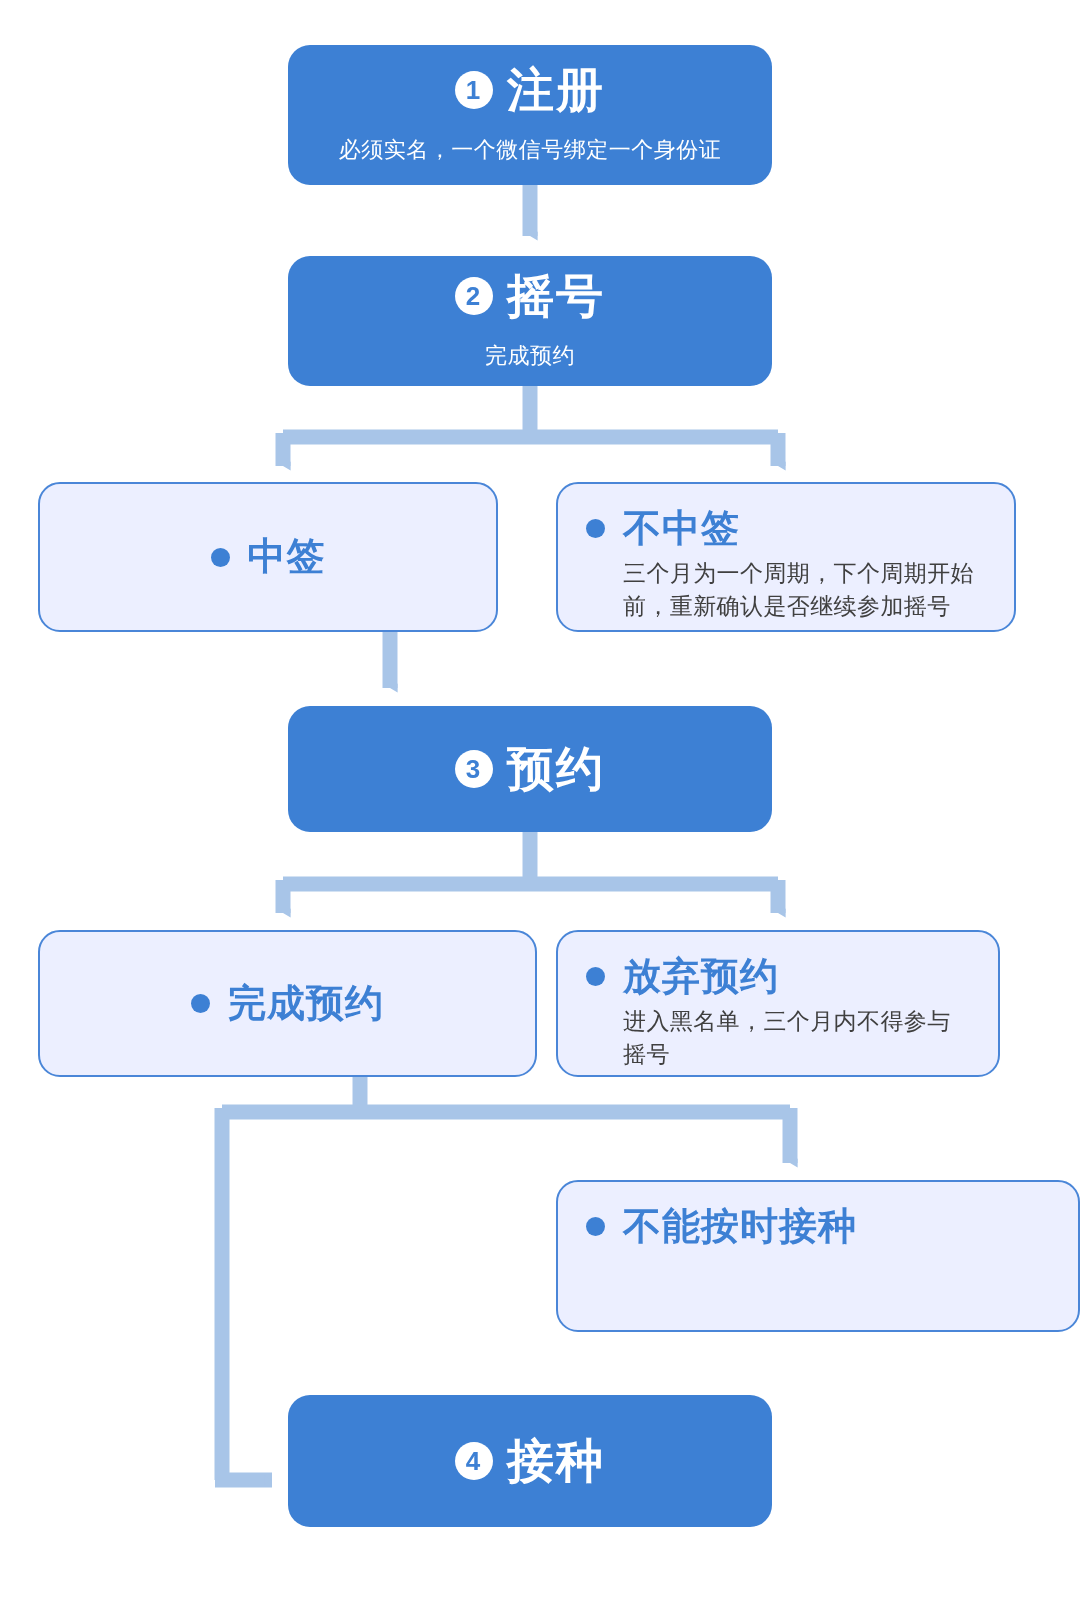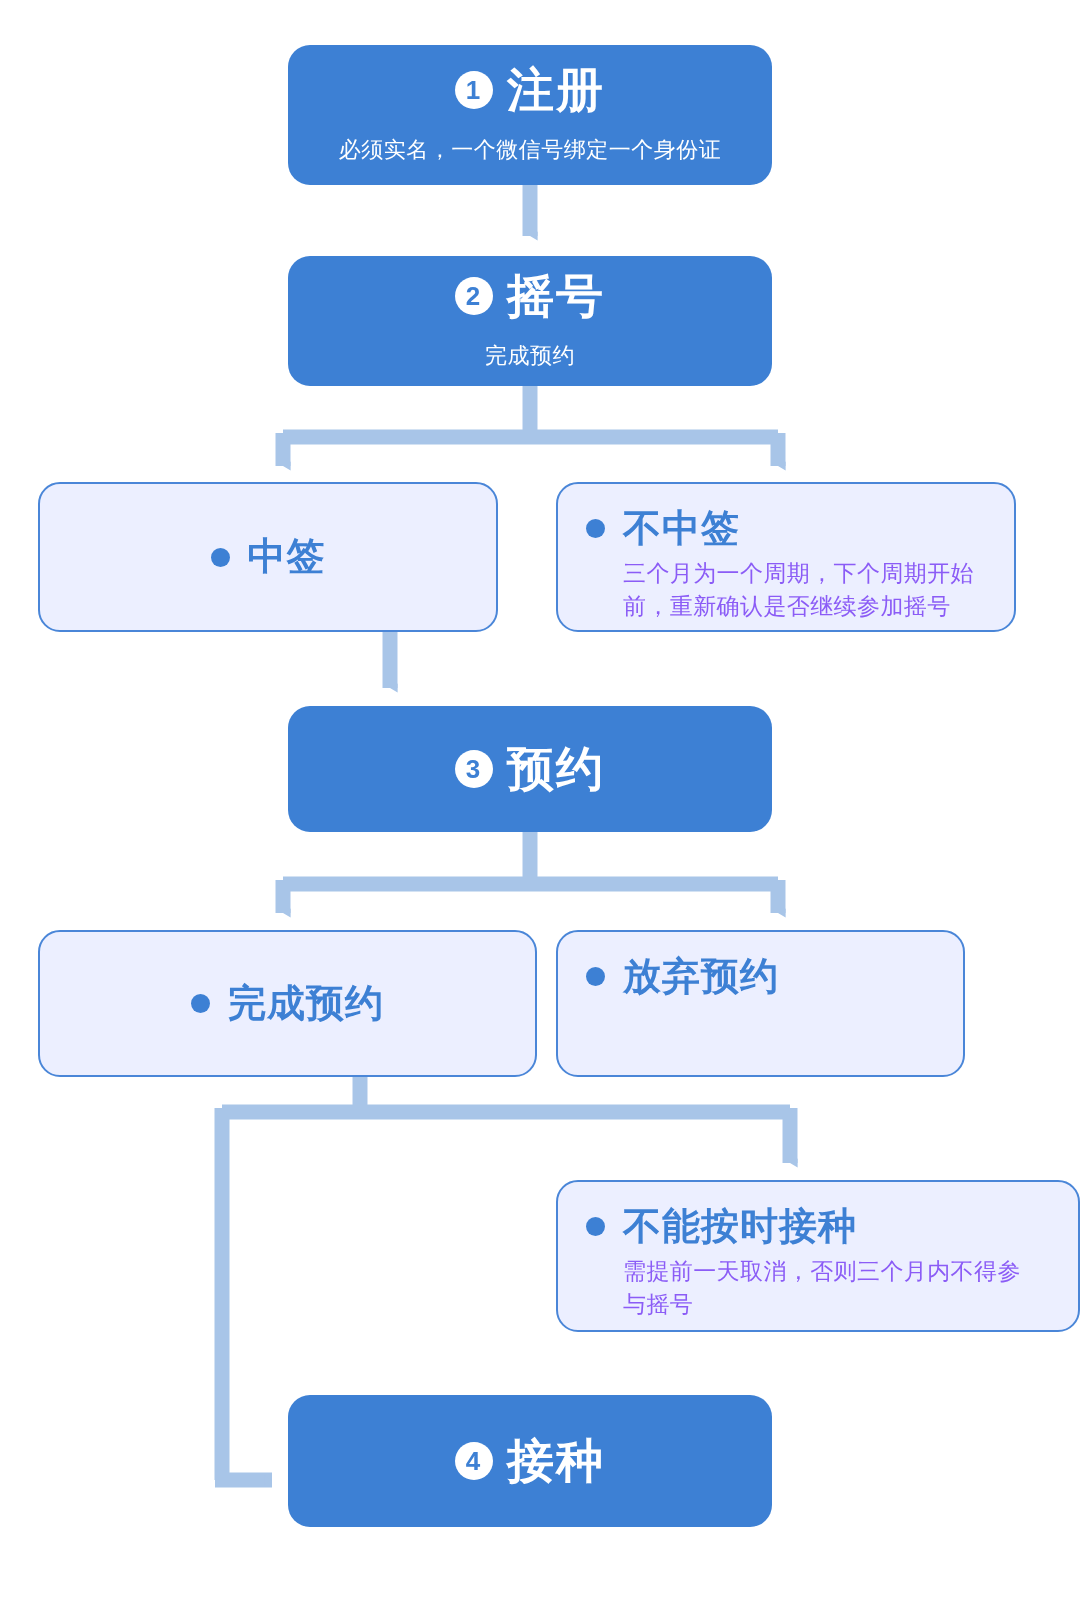--- a/index.html
+++ b/index.html
@@ -115,21 +115,21 @@
   .outcome-title {
     font-size: 38px;
     font-weight: bold;
     color: #3d80d4;
     line-height: 1.08;
     letter-spacing: 1px;
     white-space: nowrap;
   }
   .outcome-desc {
     font-size: 23px;
-    color: #8b5cf6;
+    color: #404040;
     line-height: 1.45;
     margin-top: 8px;
     letter-spacing: 0.4px;
     max-width: 400px;
   }
 </style>
 </head>
 <body>
 
 <div id="canvas">
@@ -215,35 +215,35 @@
     </div>
   </div>
 
   <div class="outcome-box centered" style="left:38px; top:930px; width:499px; height:147px;">
     <div class="outcome-head">
       <span class="bullet"></span>
       <span class="outcome-title">完成预约</span>
     </div>
   </div>
 
-  <div class="outcome-box padded" style="left:556px; top:930px; width:409px; height:147px;">
+  <div class="outcome-box padded" style="left:556px; top:930px; width:444px; height:147px;">
     <div class="outcome-head">
       <span class="bullet"></span>
       <div>
         <div class="outcome-title">放弃预约</div>
+        <div class="outcome-desc">进入黑名单，三个月内不得参与摇号</div>
       </div>
     </div>
   </div>
 
   <div class="outcome-box padded" style="left:556px; top:1180px; width:524px; height:152px;">
     <div class="outcome-head">
       <span class="bullet"></span>
       <div>
         <div class="outcome-title">不能按时接种</div>
-        <div class="outcome-desc">需提前一天取消，否则三个月内不得参与摇号</div>
       </div>
     </div>
   </div>
 
   <div class="step-box" style="left:288px; top:1395px; width:484px; height:132px;">
     <div class="step-title">
       <span class="step-num">4</span>
       <span>接种</span>
     </div>
   </div>

